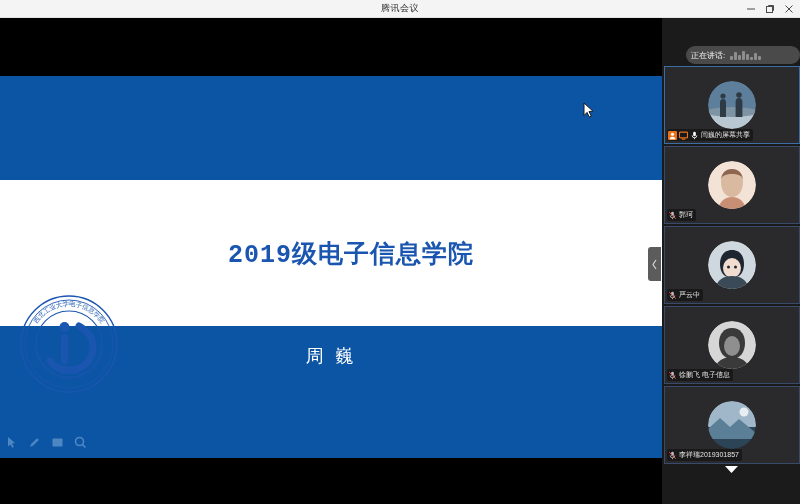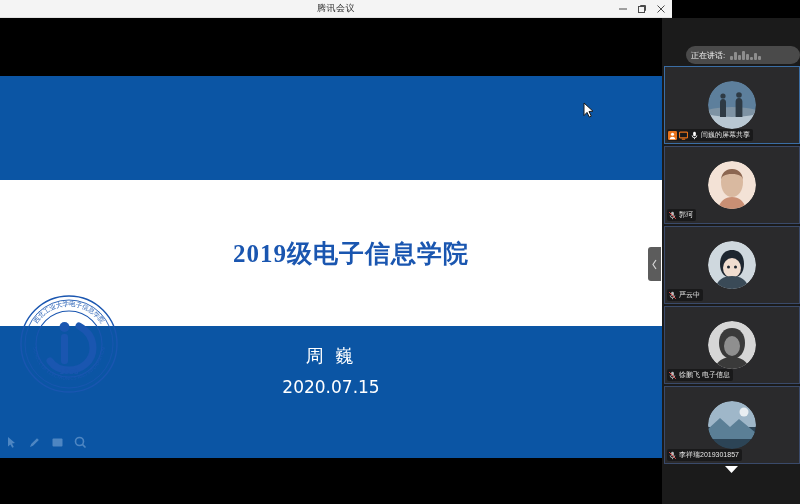--- a/index.html
+++ b/index.html
@@ -7,21 +7,21 @@
     width: 800px; height: 504px;
     background: #000;
     font-family: "Liberation Sans", "DejaVu Sans", sans-serif;
     overflow: hidden;
   }
 
   #app { position: relative; width: 800px; height: 504px; background: #000; }
 
   
   .titlebar {
-    position: absolute; left: 0; top: 0; width: 672px; height: 18px;
+    position: absolute; left: 0; top: 0; width: 800px; height: 18px;
     background: #f4f4f4;
     display: flex; align-items: center; justify-content: center;
     border-bottom: 1px solid #e2e2e2;
   }
   .titlebar-text {
     font-size: 9px; color: #2b2b2b; letter-spacing: .5px;
   }
   .winbtns {
     position: absolute; right: 2px; top: 0; height: 18px;
     display: flex; align-items: center; gap: 0px;
@@ -45,28 +45,28 @@
   .slide-white {
     position: absolute; left: 0; top: 104px; width: 662px; height: 146px;
     background: #ffffff;
   }
   .slide-title-wrap {
     position: absolute; left: 0; top: 104px; width: 662px; height: 146px;
     display: flex; flex-direction: column; align-items: center; justify-content: center;
     gap: 6px;
   }
   .slide-title-line {
-    font-family: Liberation Serif, serif;
+    font-family: Liberation Mono, monospace;
     font-size: 25px; font-weight: bold; color: #1a56b0; letter-spacing: 1px;
     white-space: nowrap;
     margin-left: 40px;
   }
   .slide-sub-wrap {
     position: absolute; left: 0; top: 268px; width: 662px;
-    display: flex; flex-direction: column; align-items: center; gap: 9px;
+    display: flex; flex-direction: column; align-items: center; gap: 22px;
   }
   .slide-sub-name {
     font-family: "DejaVu Sans", "Liberation Sans", sans-serif;
     font-size: 18px; color: #ffffff; letter-spacing: 3px;
   }
   .slide-sub-org {
     font-family: "DejaVu Sans", "Liberation Sans", sans-serif;
     font-size: 17px; color: #ffffff; letter-spacing: 1px;
   }
   .slide-sub-date {
@@ -221,21 +221,20 @@
           </text>
         </svg>
       </div>
 
       <div class="slide-title-wrap">
         <div class="slide-title-line">2019级电子信息学院</div>
       </div>
 
       <div class="slide-sub-wrap">
         <div class="slide-sub-name">周 巍</div>
-        <div class="slide-sub-date">2020.07.15</div>
       </div>
 
       <div class="ppt-toolbar">
         <div class="ppt-tool">
           <svg width="13" height="13" viewBox="0 0 13 13">
               <path d="M3 1l7 6-3 .5 1.8 3.5-1.6.8L5.4 8.4 3 10.5z" fill="currentColor"></path>
             </svg>
         </div>
         <div class="ppt-tool">
           <svg width="13" height="13" viewBox="0 0 13 13">

